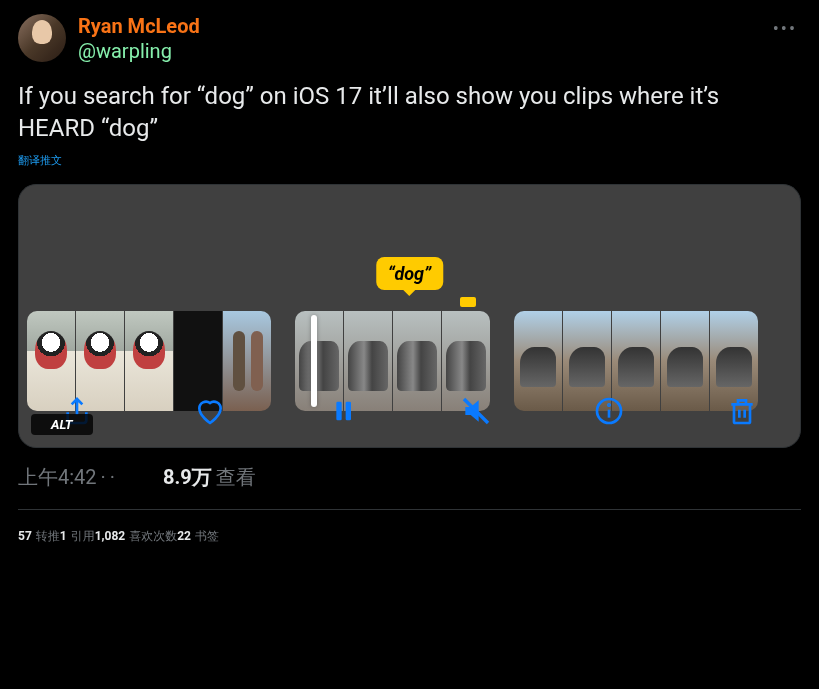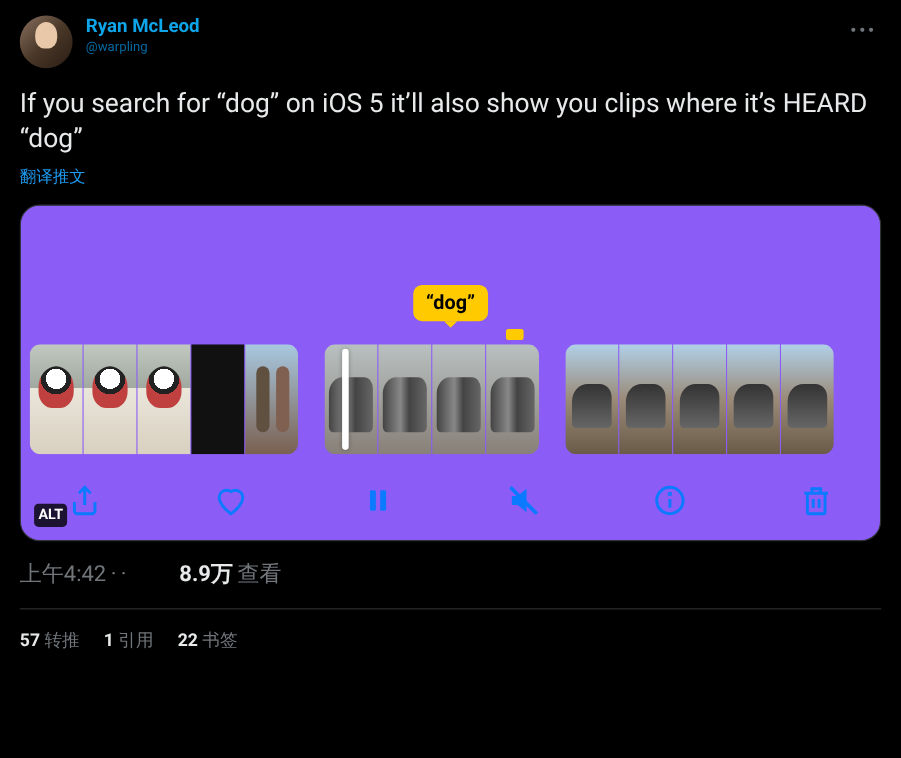--- a/index.html
+++ b/index.html
@@ -31,52 +31,53 @@
   }
   .avatar::after {
     content: "";
     position: absolute;
     top: 6px; left: 14px;
     width: 20px; height: 24px;
     background: #e8c8a8;
     border-radius: 50% 50% 40% 40%;
   }
   .names { display: flex; flex-direction: column; line-height: 1.25; }
-  .display-name { font-weight: 700; font-size: 17px; color: #0ea5e9; }
-  .handle { font-size: 12px; color: #0369a1; }
+  .display-name { font-weight: 700; font-size: 20px; color: #f97316; }
+  .handle { font-size: 20px; color: #86efac; }
   .more {
     position: absolute;
     right: 0; top: 0;
     color: #71767b;
     font-size: 18px;
     letter-spacing: 2px;
     cursor: pointer;
     padding: 4px;
   }
   .body-text {
     margin-top: 16px;
     font-size: 24px;
     line-height: 1.35;
     color: #e7e9ea;
     font-weight: 400;
   }
   .translate-link {
     margin-top: 8px;
-    font-size: 15px;
+    font-size: 11px;
     color: #1d9bf0;
     cursor: pointer;
   }
   .media-card {
     margin-top: 16px;
-    background: #8b5cf6;
+    background: #404040;
     border-radius: 18px;
     overflow: hidden;
     position: relative;
-    height: 306px;
+    height: 264px;
     border: 1px solid #2f3336;
+    font-style: italic;
   }
   .tooltip {
     position: absolute;
     top: 72px;
     left: 50%;
     transform: translateX(-50%);
     background: #ffcb00;
     color: #000;
     font-weight: 700;
     font-size: 18px;
@@ -190,61 +191,60 @@
   }
   .tb-icon svg { width: 100%; height: 100%; stroke: currentColor; fill: none; stroke-width: 2; }
   .alt-badge {
     position: absolute;
     bottom: 12px;
     left: 12px;
     background: rgba(0,0,0,0.8);
     color: #fff;
     font-size: 13px;
     font-weight: 700;
-    padding: 3px 4px;
+    padding: 3px 20px;
     border-radius: 4px;
   }
   .meta {
     margin-top: 16px;
     font-size: 20px;
     color: #71767b;
     display: flex;
     align-items: center;
     gap: 4px;
   }
   .meta .views-count { color: #e7e9ea; font-weight: 700; margin-left: 44px; }
   .divider {
     border-top: 1px solid #2f3336;
     margin-top: 18px;
   }
   .stats {
     display: flex;
-    gap: 22px;
     padding: 18px 0 0 0;
-    font-size: 16px;
+    font-size: 12px;
     color: #71767b;
   }
   .stats .count { color: #e7e9ea; font-weight: 700; margin-right: 4px; }
   .stat-item { cursor: pointer; }
 </style>
 </head>
 <body>
 
 <div class="tweet">
 
   <div class="header">
     <div class="avatar"></div>
     <div class="names">
       <span class="display-name">Ryan McLeod</span>
       <span class="handle">@warpling</span>
     </div>
     <div class="more">•••</div>
   </div>
 
-  <div class="body-text">If you search for “dog” on iOS 5 it’ll also show you clips where it’s HEARD “dog”</div>
+  <div class="body-text">If you search for “dog” on iOS 17 it’ll also show you clips where it’s HEARD “dog”</div>
 
   <div class="translate-link">翻译推文</div>
 
   <div class="media-card">
     <div class="tooltip">“dog”</div>
     <div class="tick"></div>
 
     <div class="timeline">
       <div class="clip-group g1">
         <div class="frame"></div>
@@ -320,17 +320,20 @@
   <div class="divider"></div>
 
   <div class="stats">
     <span class="stat-item">
       <span class="count">57</span><span>转推</span>
     </span>
     <span class="stat-item">
       <span class="count">1</span><span>引用</span>
     </span>
     <span class="stat-item">
+      <span class="count">1,082</span><span>喜欢次数</span>
+    </span>
+    <span class="stat-item">
       <span class="count">22</span><span>书签</span>
     </span>
   </div>
 
 </div>
 
 </body></html>

